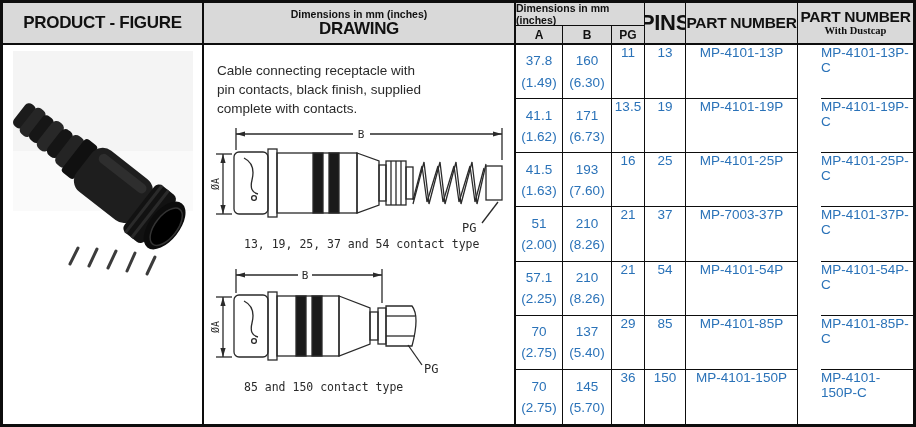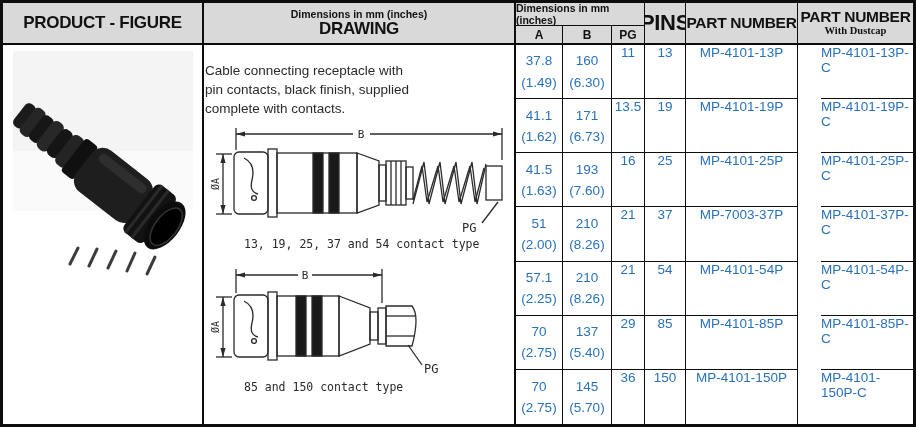--- a/index.html
+++ b/index.html
@@ -32,21 +32,21 @@
     display:flex; flex-direction:column; align-items:center; justify-content:center;
     text-align:center; color:#111;
   }
   .hdr-big   { font-size:17px; font-weight:bold; letter-spacing:-0.3px; line-height:1.05; }
   .hdr-small { font-size:10.5px; font-weight:bold; line-height:1.2; }
 
   .photo-area { flex:1; background:#fff; position:relative; }
 
   
   .description {
-    padding:16px 8px 0 1px;
+    padding:16px 8px 0 13px;
     font-size:13.5px; line-height:1.42; color:#2a2a2a;
   }
   .draw-wrap { padding:2px 0 0 6px; }
 
   
   .col-table {
     flex:1;
     display:grid;
     grid-template-columns:47px 49px 33px 41px 112px 1fr;
     grid-template-rows:23px 19px repeat(7, 1fr);

